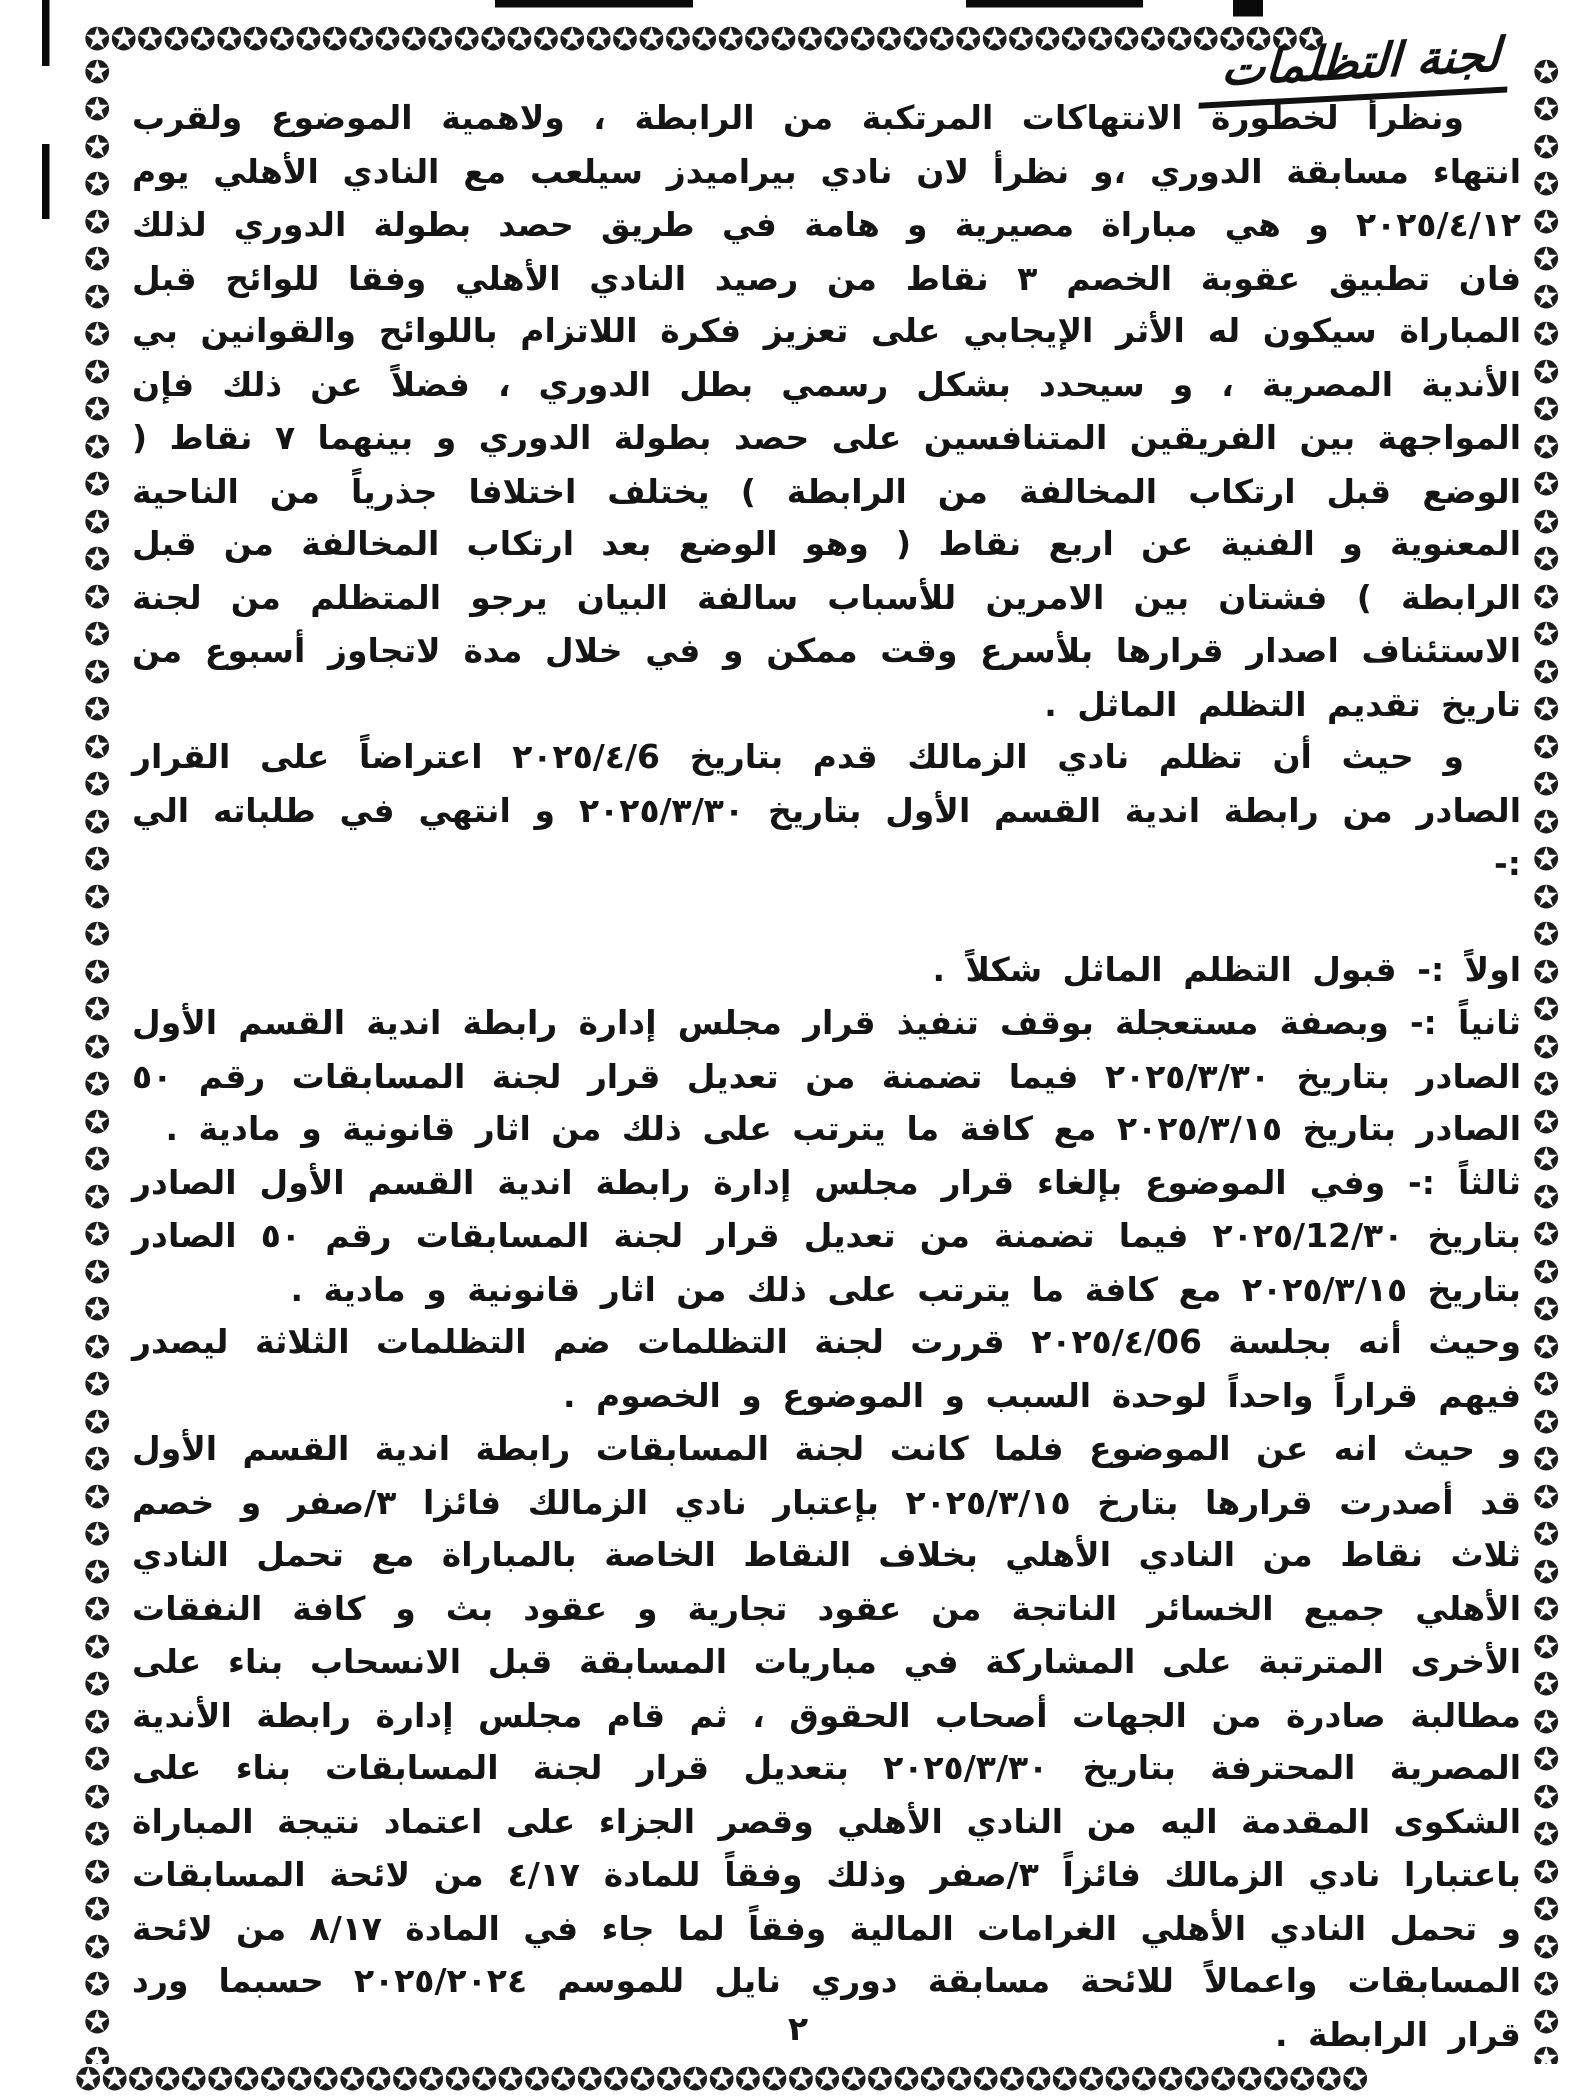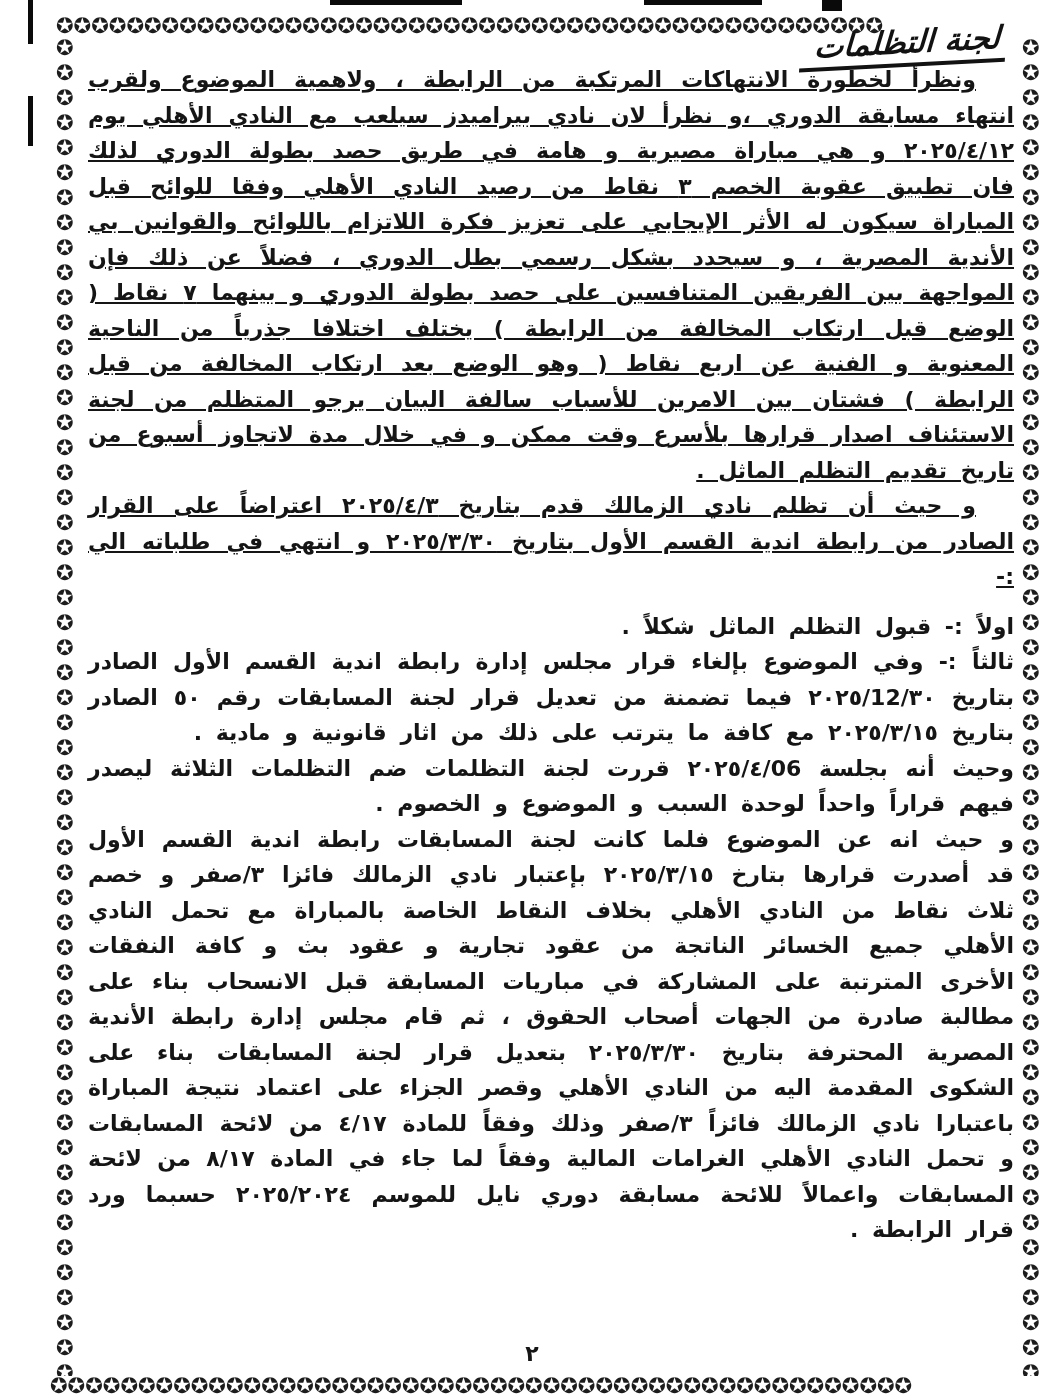--- a/index.html
+++ b/index.html
@@ -67,22 +67,22 @@
     top:62px;right:50px;left:88px;
     direction:rtl;
     text-align:justify;
     color:#151515;
     font-size:22px;
     font-weight:bold;
     line-height:35.5px;
     word-spacing:6px;
   }
   .text-block p{margin:0;}
-  .text-block p.indent{text-indent:38px;text-decoration:underline;}
-  .text-block p.gap-before{margin-top:14px;}
+  .text-block p.indent{text-indent:38px;}
+  .text-block p.gap-before{margin-top:35px;}
 
   .page-number{
     position:absolute;
     bottom:34px;left:0;right:0;
     text-align:center;
     font-size:22px;
     font-weight:bold;
     color:#151515;
   }
 </style>
@@ -99,22 +99,23 @@
 
   <div class="border-row top" style="color: rgb(28, 28, 28);">✪✪✪✪✪✪✪✪✪✪✪✪✪✪✪✪✪✪✪✪✪✪✪✪✪✪✪✪✪✪✪✪✪✪✪✪✪✪✪✪✪✪✪✪✪✪✪</div>
   <div class="border-col left" style="color: rgb(28, 28, 28);">✪✪✪✪✪✪✪✪✪✪✪✪✪✪✪✪✪✪✪✪✪✪✪✪✪✪✪✪✪✪✪✪✪✪✪✪✪✪✪✪✪✪✪✪✪✪✪✪✪✪✪✪✪✪</div>
   <div class="border-col right" style="color: rgb(28, 28, 28);">✪✪✪✪✪✪✪✪✪✪✪✪✪✪✪✪✪✪✪✪✪✪✪✪✪✪✪✪✪✪✪✪✪✪✪✪✪✪✪✪✪✪✪✪✪✪✪✪✪✪✪✪✪✪</div>
   <div class="border-row bottom" style="color: rgb(28, 28, 28);">✪✪✪✪✪✪✪✪✪✪✪✪✪✪✪✪✪✪✪✪✪✪✪✪✪✪✪✪✪✪✪✪✪✪✪✪✪✪✪✪✪✪✪✪✪✪✪✪✪</div>
 
   <div class="doc-title">لجنة التظلمات</div>
 
   <div class="text-block">
     <p class="indent">ونظرأ لخطورة الانتهاكات المرتكبة من الرابطة ، ولاهمية الموضوع ولقرب انتهاء مسابقة الدوري ،و نظرأ لان نادي بيراميدز سيلعب مع النادي الأهلي يوم ٢٠٢٥/٤/١٢ و هي مباراة مصيرية و هامة في طريق حصد بطولة الدوري لذلك فان تطبيق عقوبة الخصم ٣ نقاط من رصيد النادي الأهلي وفقا للوائح قبل المباراة سيكون له الأثر الإيجابي على تعزيز فكرة اللاتزام باللوائح والقوانين بي الأندية المصرية ، و سيحدد بشكل رسمي بطل الدوري ، فضلاً عن ذلك فإن المواجهة بين الفريقين المتنافسين على حصد بطولة الدوري و بينهما ٧ نقاط ( الوضع قبل ارتكاب المخالفة من الرابطة ) يختلف اختلافا جذرياً من الناحية المعنوية و الفنية عن اربع نقاط ( وهو الوضع بعد ارتكاب المخالفة من قبل الرابطة ) فشتان بين الامرين للأسباب سالفة البيان يرجو المتظلم من لجنة الاستئناف اصدار قرارها بلأسرع وقت ممكن و في خلال مدة لاتجاوز أسبوع من تاريخ تقديم التظلم الماثل .</p>
-    <p class="indent">و حيث أن تظلم نادي الزمالك قدم بتاريخ ٢٠٢٥/٤/٣ اعتراضاً على القرار الصادر من رابطة اندية القسم الأول بتاريخ ٢٠٢٥/٣/٣٠ و انتهي في طلباته الي :-</p>
+    <p class="indent">و حيث أن تظلم نادي الزمالك قدم بتاريخ ٢٠٢٥/٤/6 اعتراضاً على القرار الصادر من رابطة اندية القسم الأول بتاريخ ٢٠٢٥/٣/٣٠ و انتهي في طلباته الي :-</p>
     <p class="gap-before">اولاً :- قبول التظلم الماثل شكلاً .</p>
+    <p>ثانياً :- وبصفة مستعجلة بوقف تنفيذ قرار مجلس إدارة رابطة اندية القسم الأول الصادر بتاريخ ٢٠٢٥/٣/٣٠ فيما تضمنة من تعديل قرار لجنة المسابقات رقم ٥٠ الصادر بتاريخ ٢٠٢٥/٣/١٥ مع كافة ما يترتب على ذلك من اثار قانونية و مادية .</p>
     <p>ثالثاً :- وفي الموضوع بإلغاء قرار مجلس إدارة رابطة اندية القسم الأول الصادر بتاريخ ٢٠٢٥/12/٣٠ فيما تضمنة من تعديل قرار لجنة المسابقات رقم ٥٠ الصادر بتاريخ ٢٠٢٥/٣/١٥ مع كافة ما يترتب على ذلك من اثار قانونية و مادية .</p>
     <p>وحيث أنه بجلسة ٢٠٢٥/٤/06 قررت لجنة التظلمات ضم التظلمات الثلاثة ليصدر فيهم قراراً واحداً لوحدة السبب و الموضوع و الخصوم .</p>
     <p>و حيث انه عن الموضوع فلما كانت لجنة المسابقات رابطة اندية القسم الأول قد أصدرت قرارها بتارخ ٢٠٢٥/٣/١٥ بإعتبار نادي الزمالك فائزا ٣/صفر و خصم ثلاث نقاط من النادي الأهلي بخلاف النقاط الخاصة بالمباراة مع تحمل النادي الأهلي جميع الخسائر الناتجة من عقود تجارية و عقود بث و كافة النفقات الأخرى المترتبة على المشاركة في مباريات المسابقة قبل الانسحاب بناء على مطالبة صادرة من الجهات أصحاب الحقوق ، ثم قام مجلس إدارة رابطة الأندية المصرية المحترفة بتاريخ ٢٠٢٥/٣/٣٠ بتعديل قرار لجنة المسابقات بناء على الشكوى المقدمة اليه من النادي الأهلي وقصر الجزاء على اعتماد نتيجة المباراة باعتبارا نادي الزمالك فائزاً ٣/صفر وذلك وفقاً للمادة ٤/١٧ من لائحة المسابقات و تحمل النادي الأهلي الغرامات المالية وفقاً لما جاء في المادة ٨/١٧ من لائحة المسابقات واعمالاً للائحة مسابقة دوري نايل للموسم ٢٠٢٥/٢٠٢٤ حسبما ورد قرار الرابطة .</p>
 
   </div>
 
   <div class="page-number">٢</div>
 
 </div>
 

